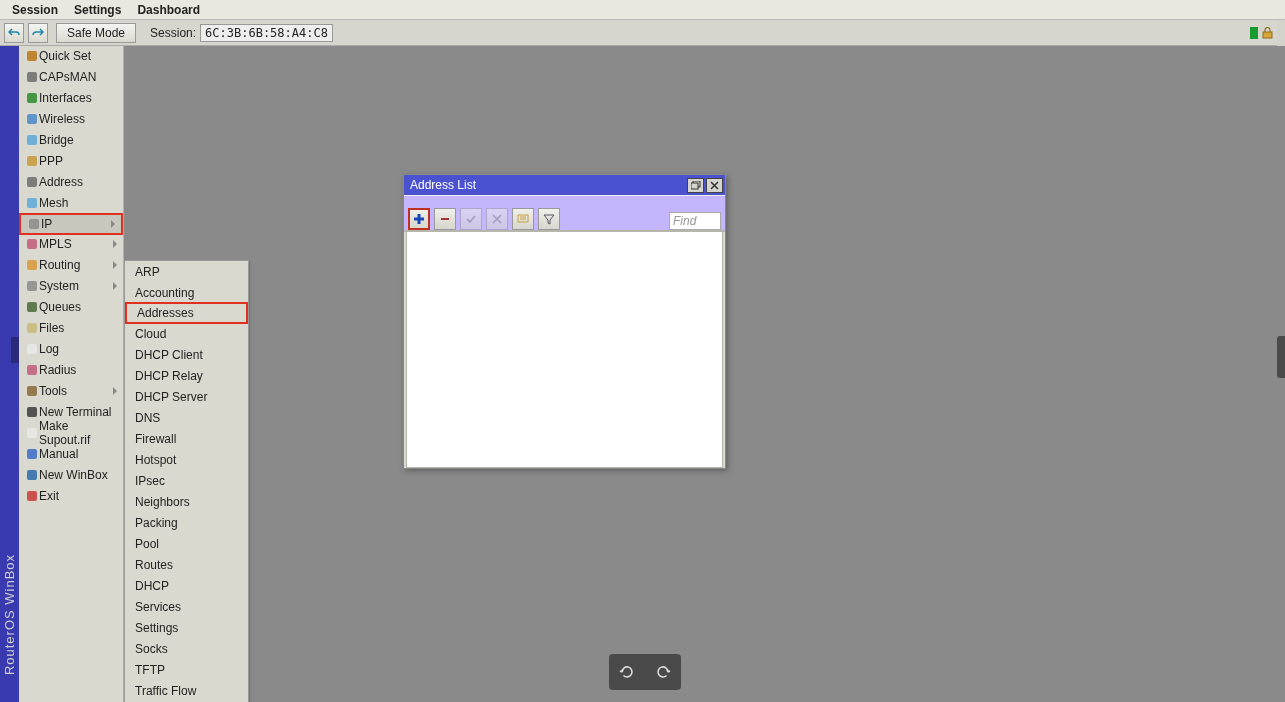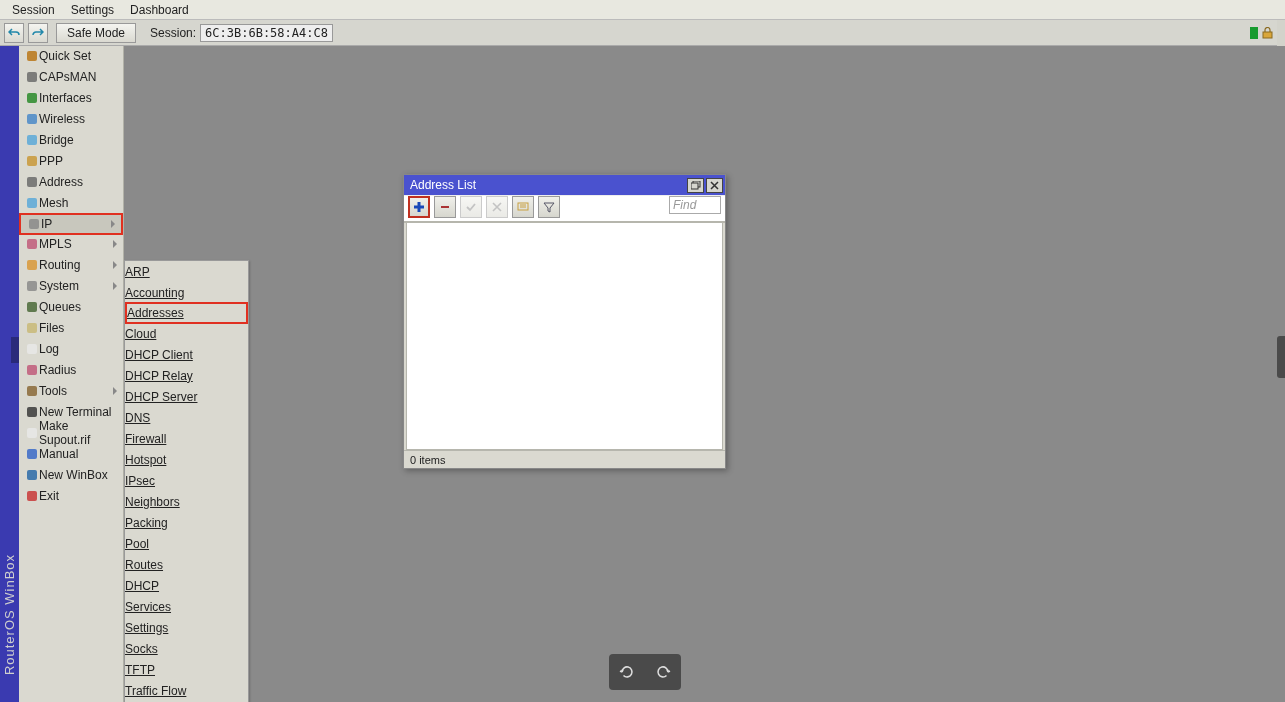--- a/index.html
+++ b/index.html
@@ -13,21 +13,21 @@
   overflow: hidden;
   color: #222;
 }
 .menubar {
   height: 20px;
   background: #e8e8e0;
   border-bottom: 1px solid #bbb;
   display: flex;
   align-items: center;
   padding-left: 4px;
-  position: absolute; top:0; left:0; right:0;
+  position: absolute; top:0; left:0; right:0;font-weight:bold;
 }
 .menubar span { padding: 2px 8px; cursor: pointer; }
 .toolbar {
   position:absolute; top:20px; left:0; right:8px;
   height: 26px;
   background: #d6d6cf;
   border-bottom: 1px solid #aaa;
   display: flex;
   align-items: center;
   padding: 0 4px;
@@ -117,24 +117,23 @@
   position:absolute;
   left:124px; top:260px;
   width:125px;
   background:#dad9d0;
   border:1px solid #999;
   box-shadow: 1px 1px 2px rgba(0,0,0,0.2);
 }
 .submenu .sub-item {
   height:21px;
   display:flex; align-items:center;
-  padding-left:0;
+  padding-left:10px;
   cursor:pointer;
   border-bottom:0;
-  text-decoration:underline;
 }
 .submenu .sub-item.selected {
   border: 2px solid #e03020;
   height:22px;
   margin:-1px 0;
 }
 .mdi-area {
   position:absolute;
   left:124px; top:46px; right:0; bottom:0;
   background:#8a8a8a;
@@ -160,26 +159,26 @@
 .titlebar .win-btn {
   width:17px; height:15px;
   background:#d6d6cf;
   border:1px solid #444;
   margin-right:2px;
   display:flex; align-items:center; justify-content:center;
   color:#222; font-size:10px; font-weight:bold;
   cursor:pointer;
 }
 .win-toolbar {
-  height:28px;
+  height:37px;
   border-top:1px solid #eee;
   border-bottom:2px solid #b6b6ad;
-  display:flex; align-items:flex-start;
+  display:flex; align-items:flex-end;
   padding:0 4px; gap:4px;
-  background:#ffffff;
+  background:#c4b5fd;
 }
 .win-tool-btn {
   width:22px; height:22px;
   background:linear-gradient(#f0f0ea,#d6d6ce);
   border:1px solid #999;
   display:flex; align-items:center; justify-content:center;
   cursor:pointer;
 }
 .win-tool-btn.add { border:1px solid #666;}
 .win-tool-btn.disabled { opacity:.5; }
@@ -511,23 +510,20 @@
           </svg>
       </div>
       <div class="win-tool-btn">
         <svg width="12" height="12" viewBox="0 0 12 12">
             <path d="M1 2 H11 L7 7 V11 L5 10 V7 Z" fill="none" stroke="#556"></path>
           </svg>
       </div>
       <div class="find-box">Find</div>
     </div>
     <div class="table-body"></div>
-    <div class="statusbar">
-      <span>0 items</span>
-    </div>
   </div>
 
   <div class="float-refresh">
     <span>
       <svg width="18" height="18" viewBox="0 0 18 18">
           <path d="M4 9 a5 5 0 1 1 1.5 3.5 M4 9 l-2 -1 M4 9 l1 -2.3" fill="none" stroke="#ddd" stroke-width="1.6"></path>
         </svg>
     </span>
     <span>
       <svg width="18" height="18" viewBox="0 0 18 18">

